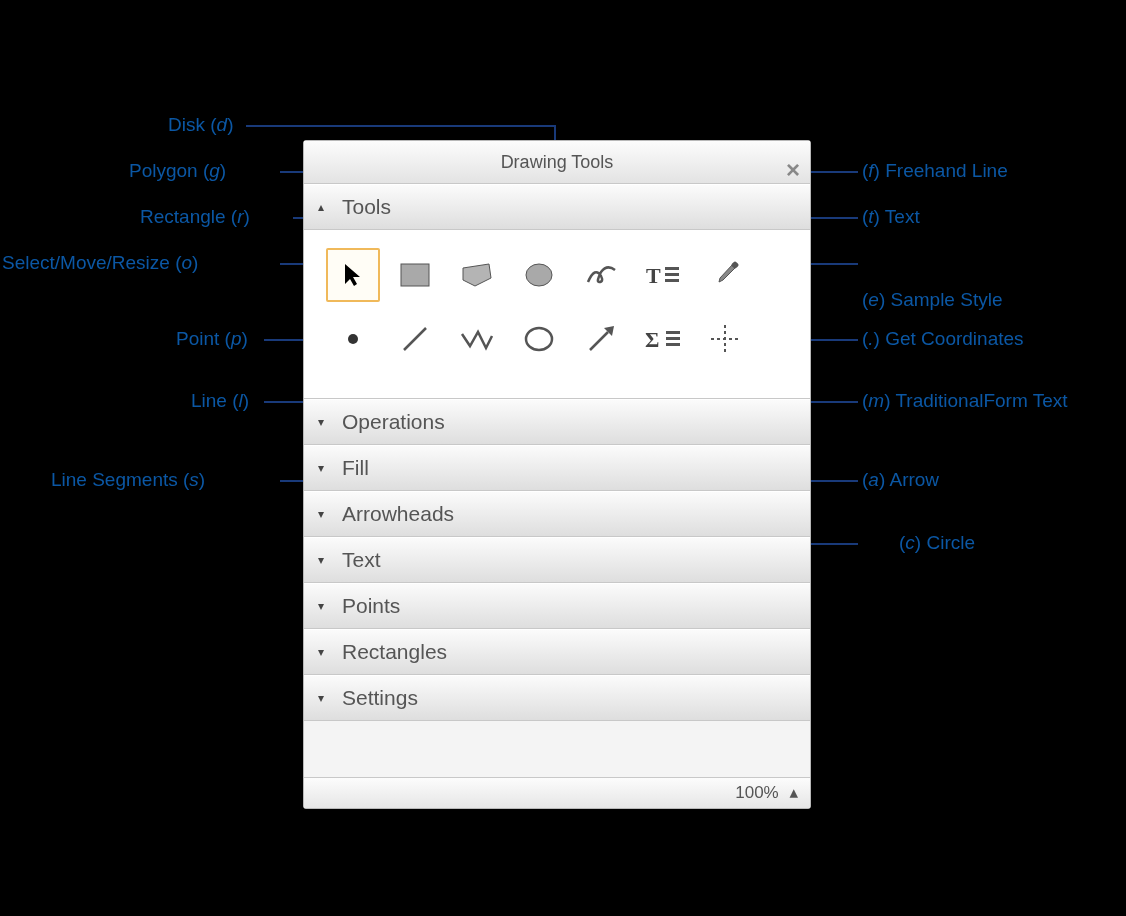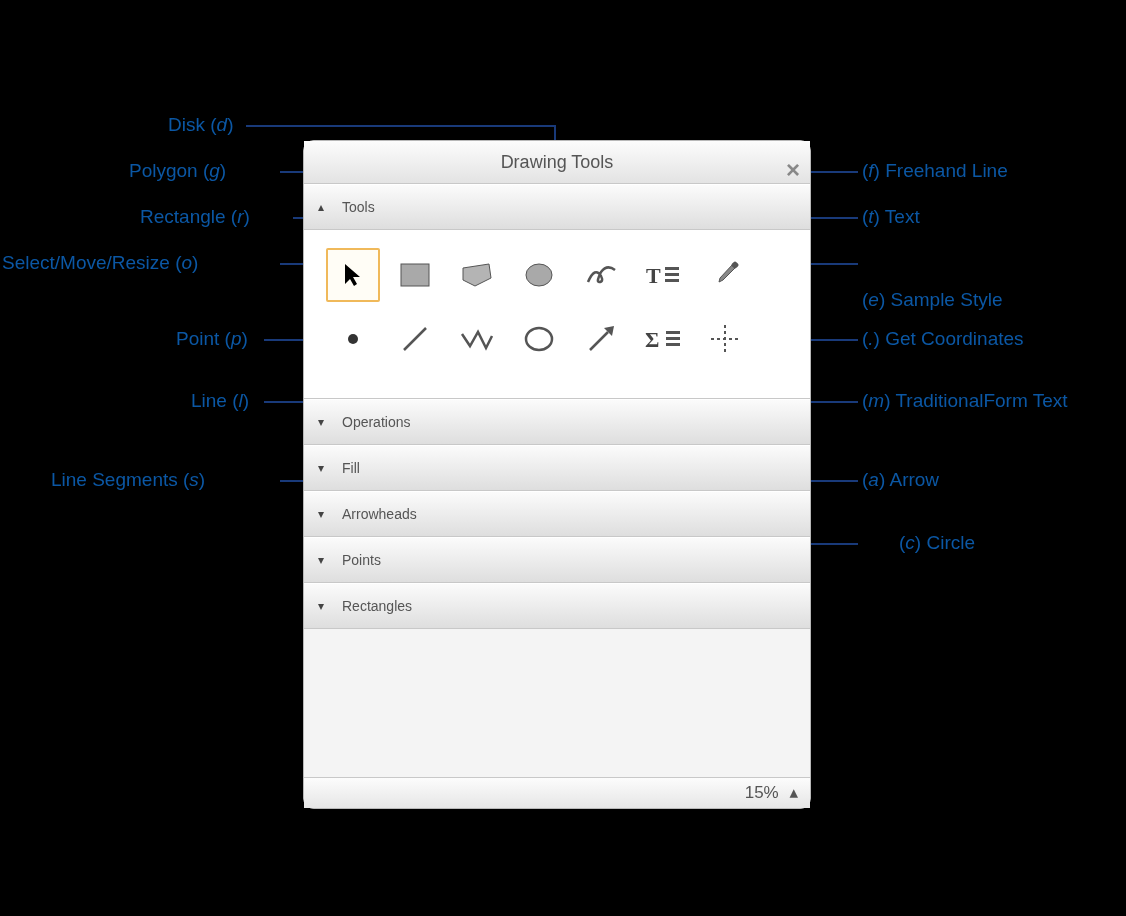--- a/index.html
+++ b/index.html
@@ -1,34 +1,34 @@
 <!DOCTYPE html>
 <html><head>
 <meta charset="utf-8">
 <style>
   html,body{margin:0;padding:0;background:#000;width:1126px;height:916px;overflow:hidden;font-family:Arial,Helvetica,sans-serif;}
   .stage{position:relative;width:1028px;height:916px;}
   .panel{
     position:absolute;left:303px;top:140px;width:506px;height:667px;
-    background:#f4f4f4;border:1px solid #b8b8b8;border-radius:11px;
+    background:#f4f4f4;border:1px solid #b8b8b8;border-radius:3px;
     box-shadow:inset 0 1px 0 #fff;
   }
   .titlebar{
     height:42px;line-height:42px;text-align:center;color:#555;font-size:18px;
     border-bottom:1px solid #c8c8c8;
     background:linear-gradient(#fcfcfc,#e3e3e3);
     position:relative;
   }
   .close-x{
     position:absolute;right:10px;top:8px;color:#888;font-size:24px;font-weight:bold;
     cursor:pointer;user-select:none;
   }
   .section-head{
     height:44px;line-height:44px;padding-left:38px;position:relative;
-    font-size:14px;color:#555;
+    font-size:21px;color:#555;
     border-top:1px solid #fff;border-bottom:1px solid #c8c8c8;
     background:linear-gradient(#fbfbfb,#dedede);
   }
   .section-head .chev{
     position:absolute;left:14px;top:50%;transform:translateY(-50%);
     font-size:12px;color:#444;
   }
   .section-head .chev.down::before{content:"▾";}
   .section-head .chev.up::before{content:"▴";}
   .tools-body{
@@ -218,25 +218,33 @@
     <div class="section-head">
       <span class="chev down"></span>
       <span>Fill</span>
     </div>
     <div class="section-head">
       <span class="chev down"></span>
       <span>Arrowheads</span>
     </div>
     <div class="section-head">
       <span class="chev down"></span>
+      <span>Text</span>
+    </div>
+    <div class="section-head">
+      <span class="chev down"></span>
       <span>Points</span>
     </div>
     <div class="section-head">
       <span class="chev down"></span>
       <span>Rectangles</span>
     </div>
+    <div class="section-head">
+      <span class="chev down"></span>
+      <span>Settings</span>
+    </div>
 
     <div class="footer">
-      <span>15%</span>
+      <span>100%</span>
       <span style="margin-left:6px;">▴</span>
     </div>
   </div>
 </div>
 
 </body></html>

